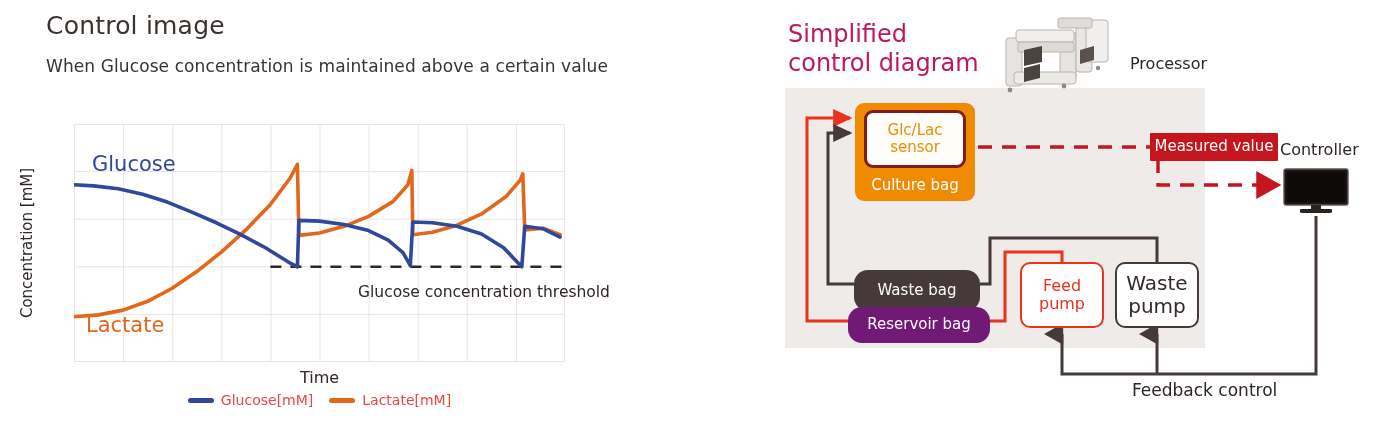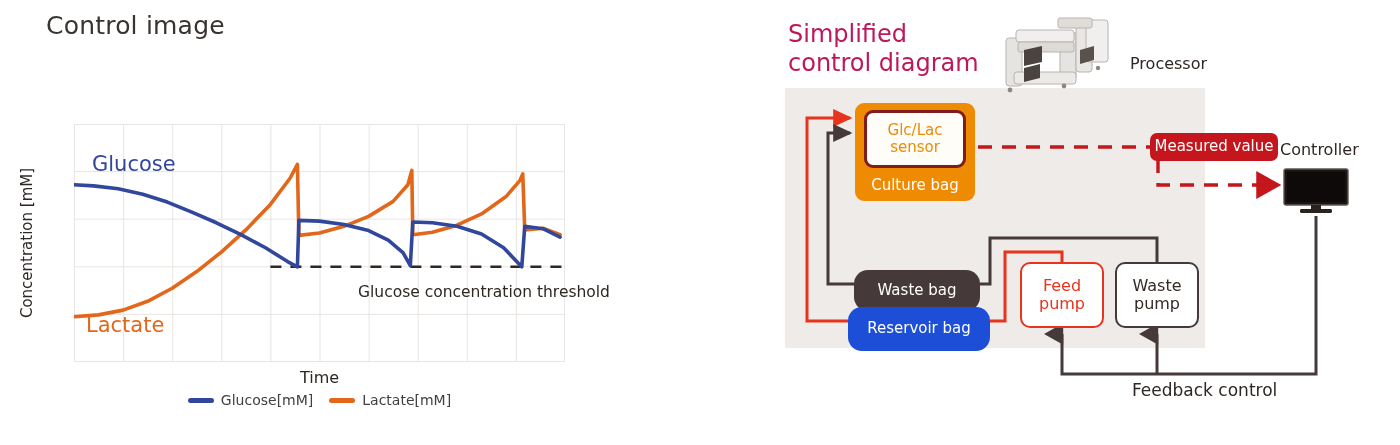--- a/index.html
+++ b/index.html
@@ -51,21 +51,21 @@
     position:absolute;left:92px;top:152px;
     font-size:21px;color:#31479b;
   }
   #series-label-lactate{
     position:absolute;left:86px;top:313px;
     font-size:21px;color:#e2671a;
   }
   #legend{
     position:absolute;left:74px;top:392px;width:491px;
     display:flex;justify-content:center;align-items:center;gap:16px;
-    font-size:14px;color:#404040;
+    font-size:14px;color:#ef4444;
   }
   .legend-item{display:flex;align-items:center;gap:7px;}
   .legend-swatch{display:inline-block;width:26px;height:5px;border-radius:2.5px;}
 
   
   #right-panel{left:700px;top:0;width:700px;height:445px;}
   #diagram-title{
     position:absolute;left:88px;top:20px;
     font-size:24px;line-height:1.22;color:#be185d;
   }
@@ -105,51 +105,52 @@
     background:#fffdf7;border-radius:9px;
     color:#ef8a03;font-size:15px;
     border:3px solid #7f1d1d;
   }
   #waste-bag{
     left:154px;top:270px;width:126px;height:41px;
     background:#45393a;border-radius:14px;
     color:#ffffff;font-size:15px;
   }
   #reservoir-bag{
-    left:148px;top:307px;width:142px;height:44px;
-    background:#1d4ed8;border-radius:14px;
+    left:148px;top:307px;width:142px;height:36px;
+    background:#701a75;border-radius:14px;
     color:#ffffff;font-size:15px;
   }
   #feed-pump{
     left:320px;top:262px;width:84px;height:66px;
     background:#ffffff;border:2.5px solid #e8331d;border-radius:10px;
     color:#e8331d;font-size:16px;
   }
   #waste-pump{
     left:415px;top:262px;width:84px;height:66px;
     background:#ffffff;border:2.5px solid #45393a;border-radius:10px;
-    color:#332b28;font-size:16px;
+    color:#332b28;font-size:20px;
   }
   #measured-value{
     left:450px;top:133px;width:128px;height:28px;
-    background:#c4161c;color:#ffffff;font-size:15px;border-radius:7px;
+    background:#c4161c;color:#ffffff;font-size:15px;border-radius:1px;
   }
   #controller-monitor{
     position:absolute;left:583px;top:168px;width:66px;height:46px;
   }
   #processor-photo{
     position:absolute;left:298px;top:12px;width:120px;height:86px;
   }
 </style>
 </head>
 <body>
 
 <div class="panel" id="left-panel">
 
   <div id="chart-title">Control image</div>
+  <div id="chart-subtitle">When Glucose concentration is maintained above a certain value</div>
 
   <div id="y-axis-label">
     <span>Concentration [mM]</span>
   </div>
 
   <div id="plot-area">
     <svg width="491" height="238" viewBox="0 0 491 238">
 
       <g stroke="#e9e5e2" stroke-width="1">
         <line x1="0.5" y1="0.5" x2="490.5" y2="0.5"></line>

